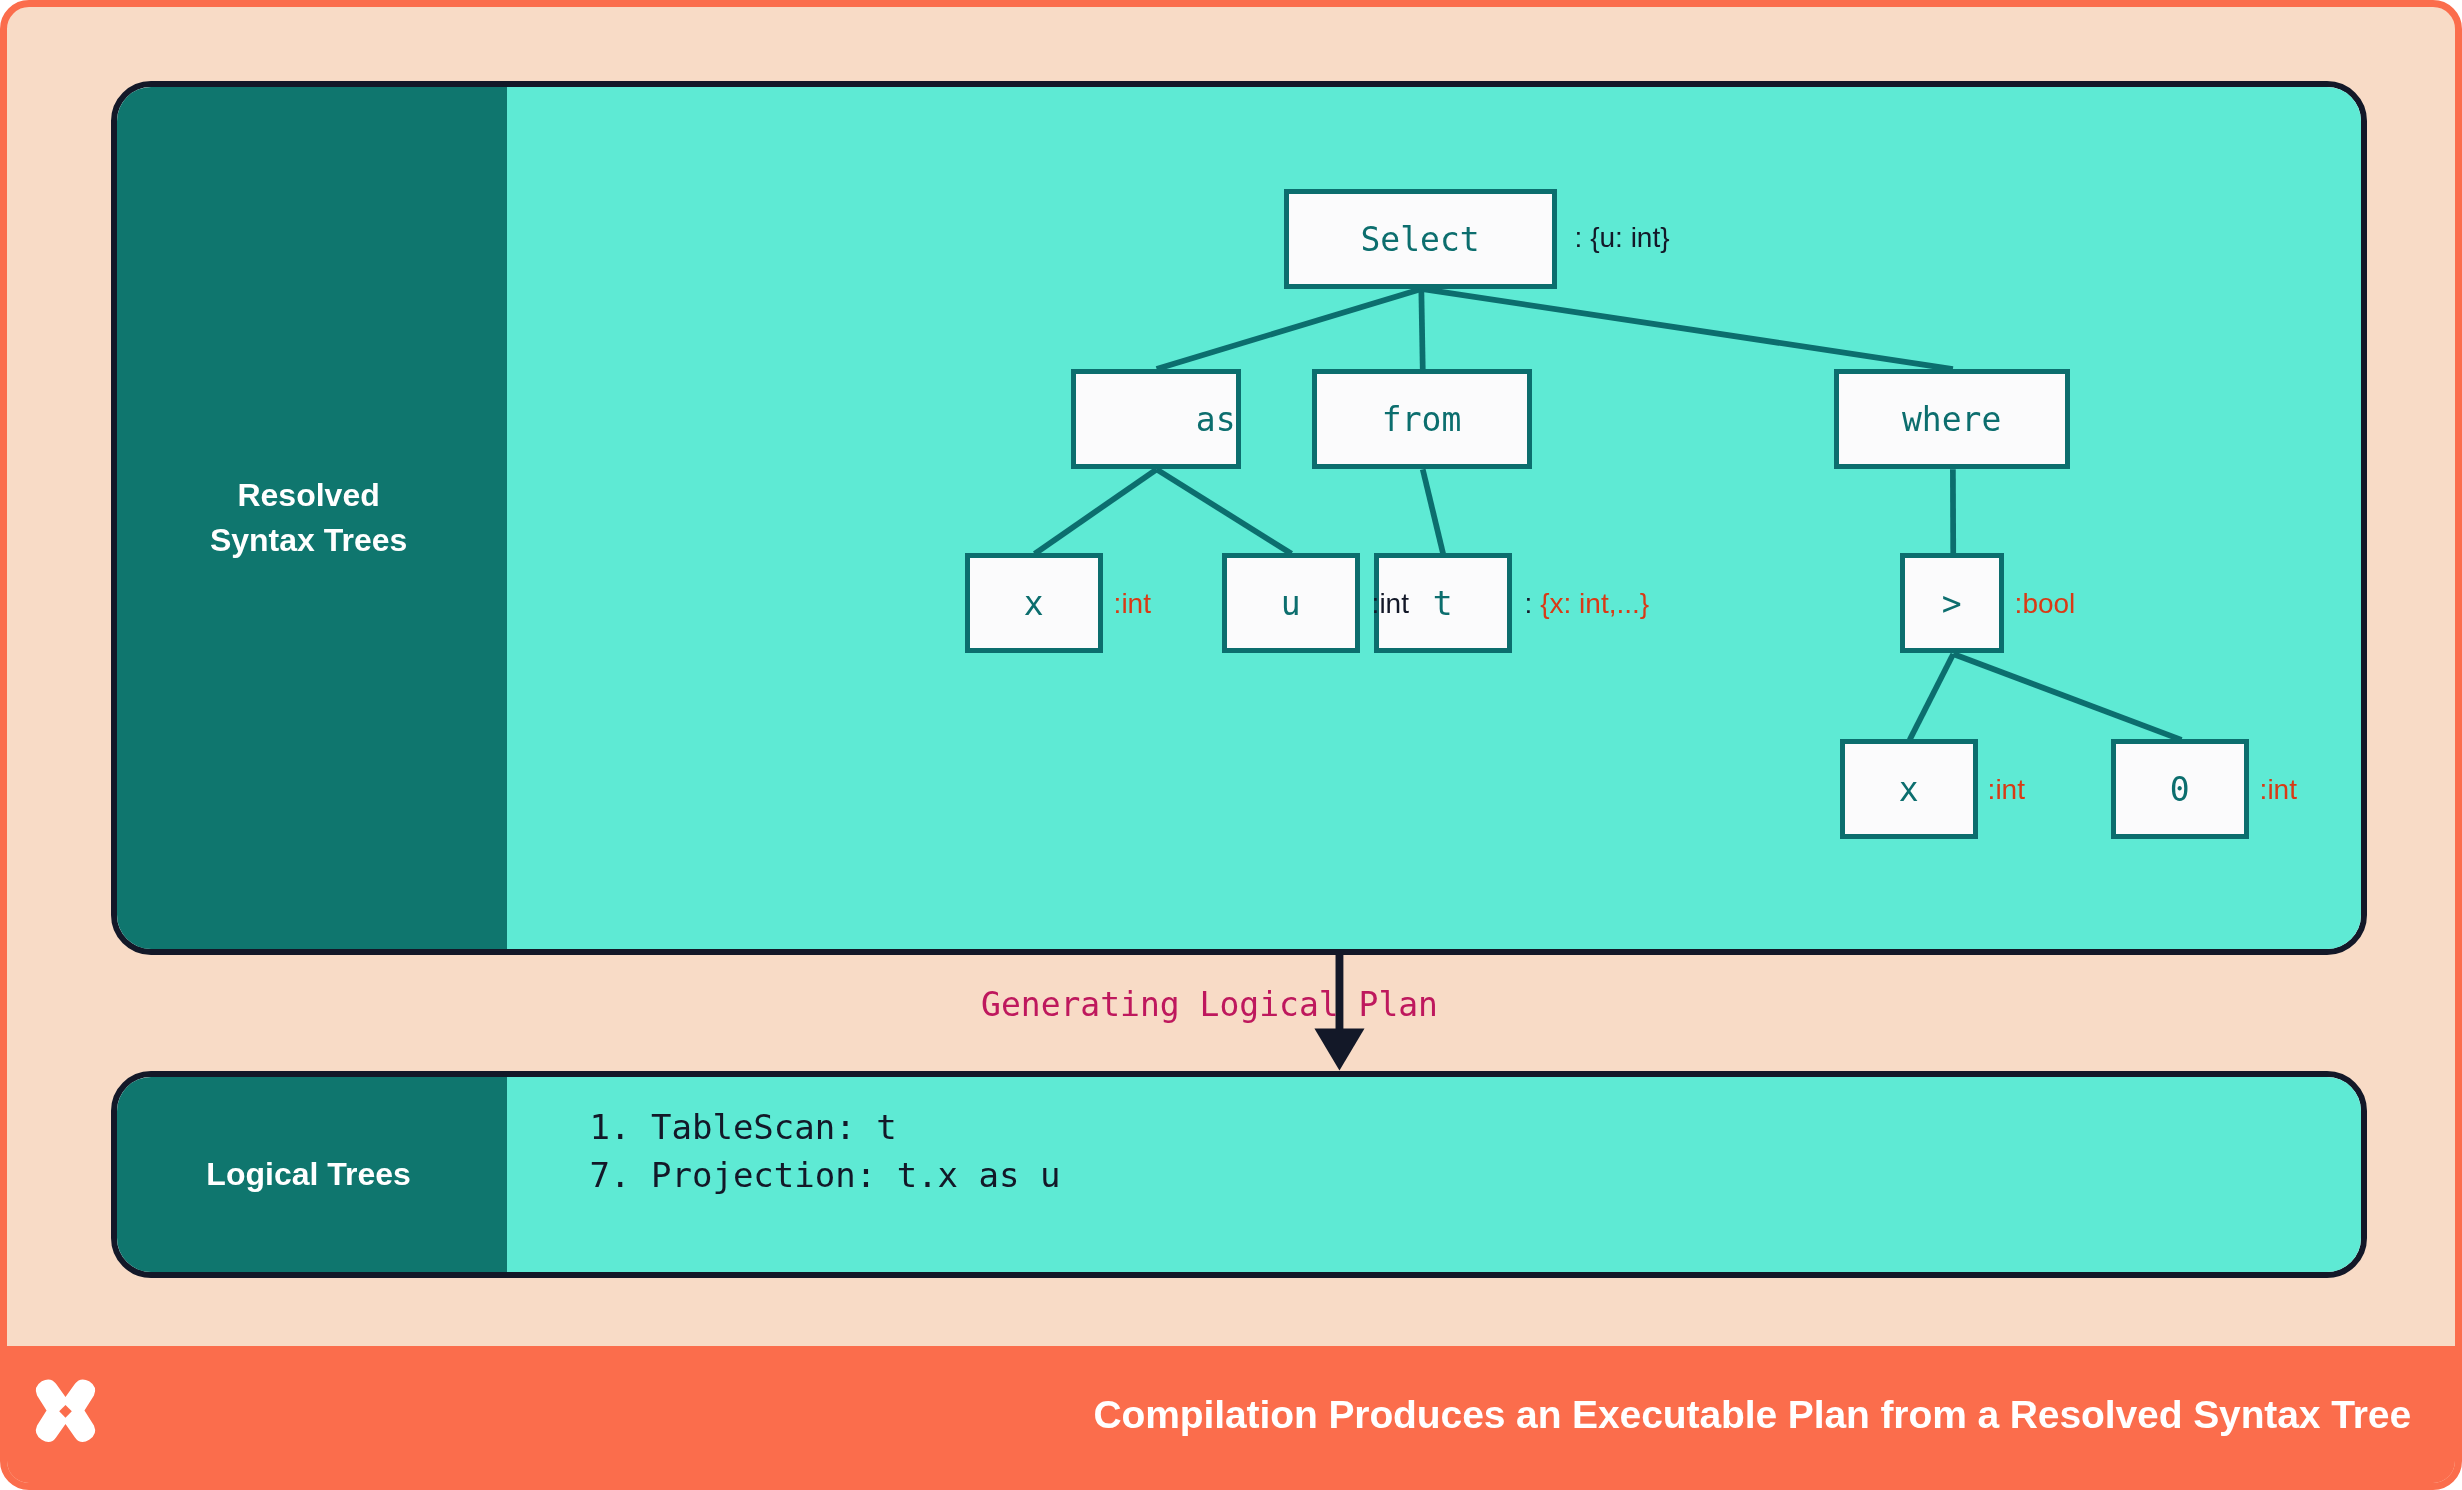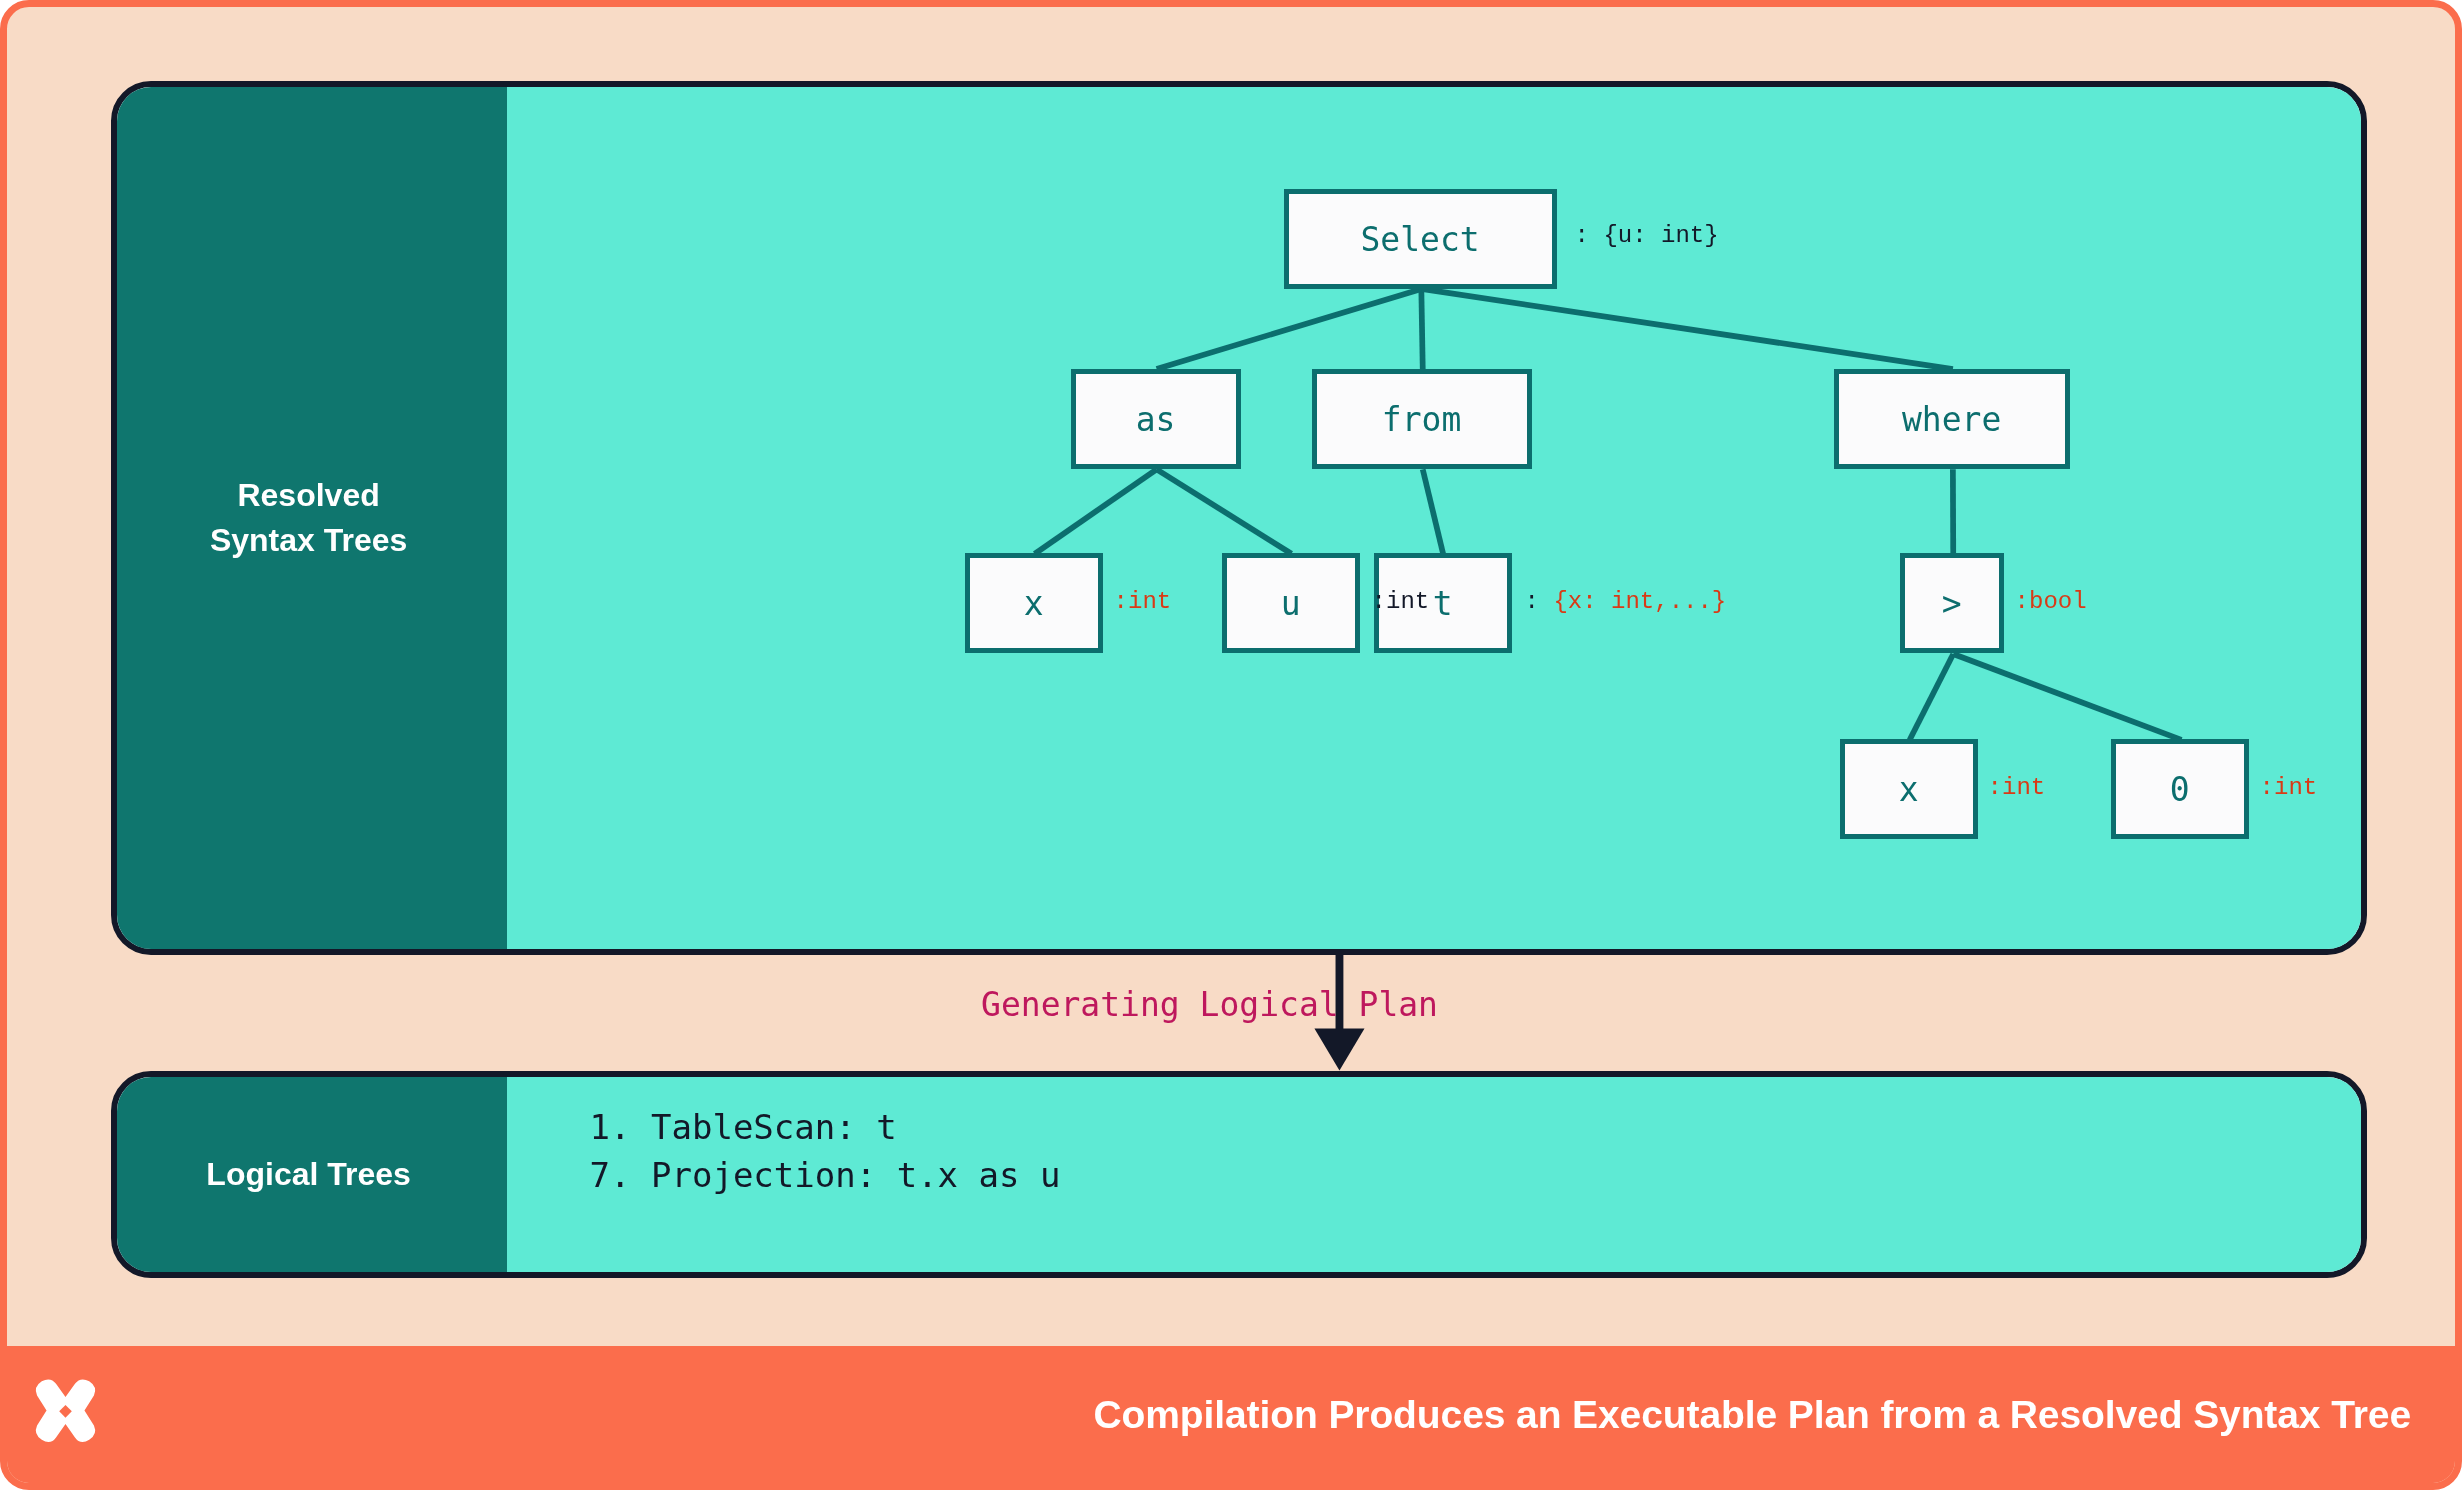--- a/index.html
+++ b/index.html
@@ -97,22 +97,22 @@
     display: flex;
     align-items: center;
     justify-content: center;
     color: #0C6E6E;
     font-family: "DejaVu Sans Mono", monospace;
     font-size: 33px;
     z-index: 2;
   }
   .ann {
     position: absolute;
-    font-family: Liberation Mono, monospace;
-    font-size: 24px;
+    font-family: Liberation Sans, sans-serif;
+    font-size: 28px;
     white-space: pre;
     z-index: 2;
     line-height: 1;
   }
 
   
   #plan-lines {
     padding: 26px 0 0 83px;
     font-family: "DejaVu Sans Mono", monospace;
     font-size: 34px;
@@ -189,21 +189,21 @@
           <line x1="908" y1="534" x2="1096.5" y2="652" stroke="#0C6E6E" stroke-width="8"></line>
           <line x1="1280" y1="534" x2="1308.5" y2="652" stroke="#0C6E6E" stroke-width="8"></line>
           <line x1="2021" y1="534" x2="2021.5" y2="652" stroke="#0C6E6E" stroke-width="8"></line>
           <line x1="2021.5" y1="792" x2="1960.5" y2="912" stroke="#0C6E6E" stroke-width="8"></line>
           <line x1="2021.5" y1="792" x2="2340.5" y2="912" stroke="#0C6E6E" stroke-width="8"></line>
         </svg>
 
     <div class="node" style="left: 777px; top: 102px; width: 273px; height: 100px;">
           <span>Select</span>
         </div>
-        <div class="node" style="left: 564px; top: 282px; width: 170px; height: 100px;">
+        <div class="node" style="left: 564px; top: 282px; width: 170px; height: 100px; justify-content: flex-end;">
           <span>as</span>
         </div>
         <div class="node" style="left: 805px; top: 282px; width: 220px; height: 100px;">
           <span>from</span>
         </div>
         <div class="node" style="left: 1327px; top: 282px; width: 236px; height: 100px;">
           <span>where</span>
         </div>
         <div class="node" style="left: 458px; top: 466px; width: 138px; height: 100px;">
           <span>x</span>

